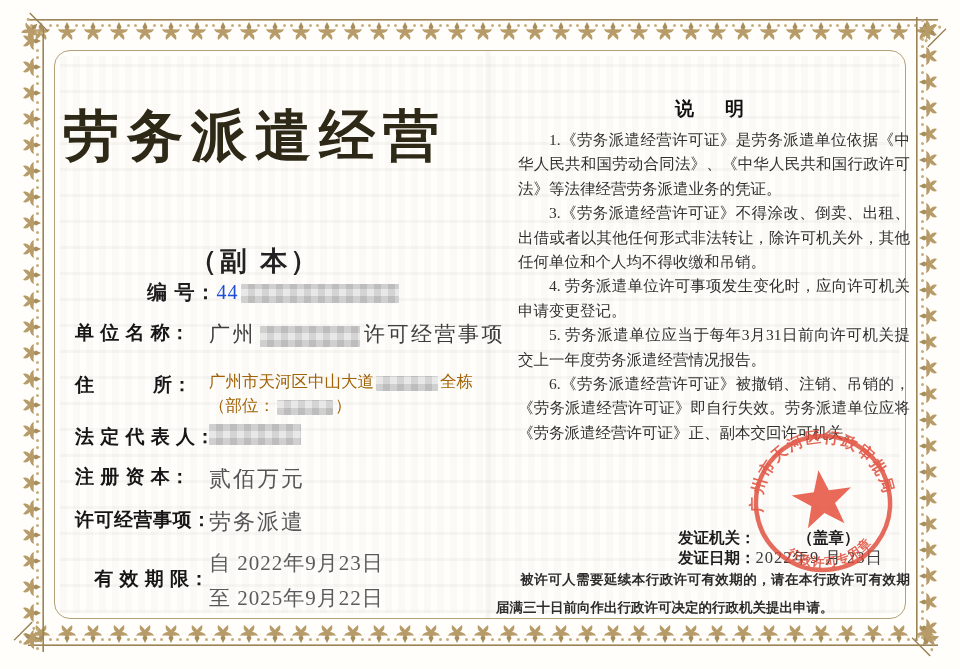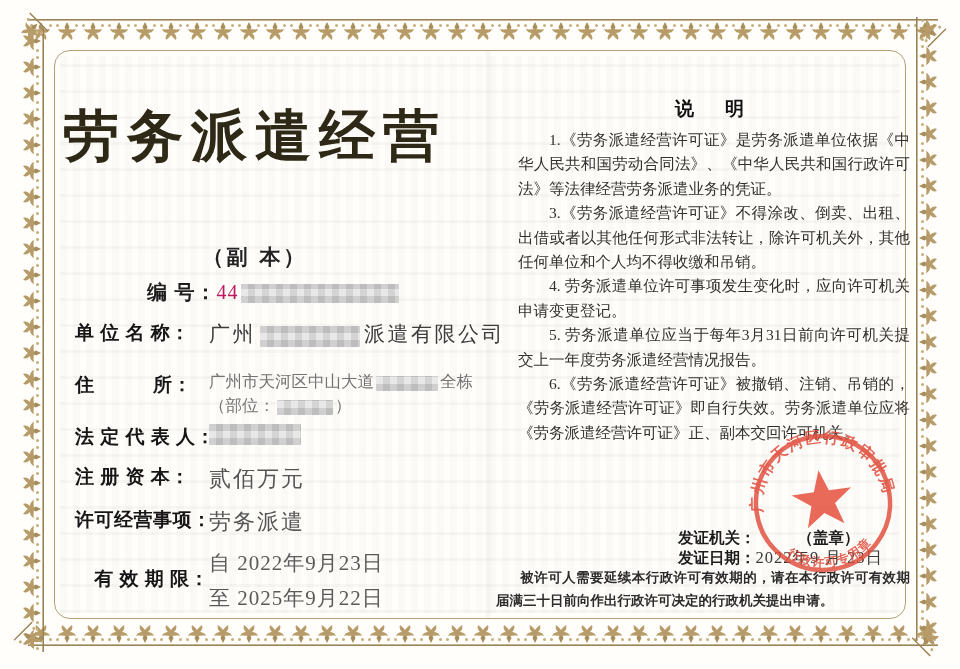--- a/index.html
+++ b/index.html
@@ -33,33 +33,33 @@
   .strip-right{ left:916px; top:641px; transform:rotate(-90deg); transform-origin:top left; }
   svg.corner{ position:absolute; width:26px; height:24px; overflow:visible; }
 
   
   .title{
     position:absolute; left:40px; top:92px; width:430px; text-align:center;
     font-weight:bold; color:#2e2817; font-size:56px; line-height:88px; letter-spacing:8px;
   }
   .copy-label{
     position:absolute; left:40px; top:243px; width:430px; text-align:center;
-    font-weight:bold; color:#222; font-size:21px; letter-spacing:3px;
+    font-weight:bold; color:#222; font-size:27px; letter-spacing:3px;
   }
   .number-row{ position:absolute; left:147px; top:279px; font-size:20px; color:#1d1d1d; font-weight:bold; letter-spacing:1px; white-space:nowrap;}
-  .number-row .val{ font-weight:normal; color:#be185d; font-family:"Liberation Serif", serif;margin-top:40px;}
+  .number-row .val{ font-weight:normal; color:#1d4ed8; font-family:"Liberation Serif", serif;margin-top:40px;}
   .mosaic{
     display:inline-block; vertical-align:middle; border-radius:1px;
     background-image:
       repeating-linear-gradient(0deg, rgba(0,0,0,.10) 0 7px, rgba(255,255,255,.05) 7px 14px),
       repeating-linear-gradient(90deg, #e7e7e7 0 7px, #d2d2d2 7px 14px);
   }
   .frow{ position:absolute; left:75px; white-space:nowrap; }
   .frow .lbl{ display:inline-block; font-weight:bold; color:#161616; font-size:19px; letter-spacing:.5px; vertical-align:top;}
-  .kai{ font-family:"Liberation Serif", serif; color:#737373; }
+  .kai{ font-family:"Liberation Serif", serif; color:#a16207; }
   .v-unit{ font-size:21px; letter-spacing:2.5px; color:#3d3d3d;}
   .v-addr{ display:inline-block; vertical-align:top; width:275px; font-size:16.5px; line-height:24px; white-space:normal; margin-top:-2px;}
   .v-cap{ font-size:22px; letter-spacing:2px; color:#555;}
   .v-dates{ display:inline-block; vertical-align:top; font-size:21px; line-height:35px; color:#5a5a5a; letter-spacing:1px; margin-top:-20px;}
 
   
   .notes-head{
     position:absolute; left:520px; top:96px; width:385px; text-align:center;
     font-weight:bold; font-size:19px; color:#111; letter-spacing:6px;
   }
@@ -67,21 +67,21 @@
     position:absolute; left:518px; top:128px; width:392px;
     font-family:"Liberation Serif", serif; font-size:15.5px; line-height:24.4px;
     color:#30302e; text-align:justify;
   }
   .notes p{ margin:0; text-indent:2em; }
   .issue-line{ position:absolute; left:678px; font-family:"Liberation Serif", serif; font-size:15.5px; color:#1c1c1c; font-weight:bold; white-space:nowrap;}
   .issue-line .gap{ display:inline-block; width:42px;}
   .issue-line .dt{ font-weight:normal; color:#3a3a3a; font-size:16.5px; letter-spacing:1px;}
   .renewal{
     position:absolute; left:496px; top:566px; width:414px;
-    font-size:13.5px; line-height:23px; color:#2c2c2c; font-weight:bold;
+    font-size:13.5px; line-height:28px; color:#2c2c2c; font-weight:bold;
     text-indent:1.8em; text-align:justify;
   }
   .seal{ position:absolute; left:747px; top:427px; width:152px; height:152px; transform:rotate(-8deg); opacity:.88; pointer-events:none; z-index:5;}
 </style>
 </head>
 <body>
 
 <div class="page">
 
   <svg width="0" height="0" style="position:absolute">
@@ -243,21 +243,21 @@
     <div>劳务派遣经营</div>
   </div>
 
   <div class="copy-label">（副 本）</div>
 
   <div class="number-row">
     <span>编 号：</span><span class="val">44</span><span class="mosaic" style="width:158px;height:19px;margin-left:2px;"></span>
   </div>
 
   <div class="frow" style="top:320px;">
-    <span class="lbl" style="width:134px;">单 位 名 称：</span><span class="kai v-unit">广州</span><span class="mosaic" style="width:100px;height:21px;margin:0 4px;"></span><span class="kai v-unit">派遣有限公司</span>
+    <span class="lbl" style="width:134px;">单 位 名 称：</span><span class="kai v-unit">广州</span><span class="mosaic" style="width:100px;height:21px;margin:0 4px;"></span><span class="kai v-unit">许可经营事项</span>
   </div>
 
   <div class="frow" style="top:372px;">
     <span class="lbl" style="width:134px;">住　　　所：</span><span class="kai v-addr"><span>广州市天河区中山大道</span><span class="mosaic" style="width:62px;height:15px;margin:0 2px;"></span><span>全栋（部</span><span>位：</span><span class="mosaic" style="width:56px;height:15px;margin:0 2px;"></span><span>）</span></span>
   </div>
 
   <div class="frow" style="top:464px;">
     <span class="lbl" style="width:134px;">注 册 资 本：</span><span class="kai v-cap">贰佰万元</span>
   </div>
 

